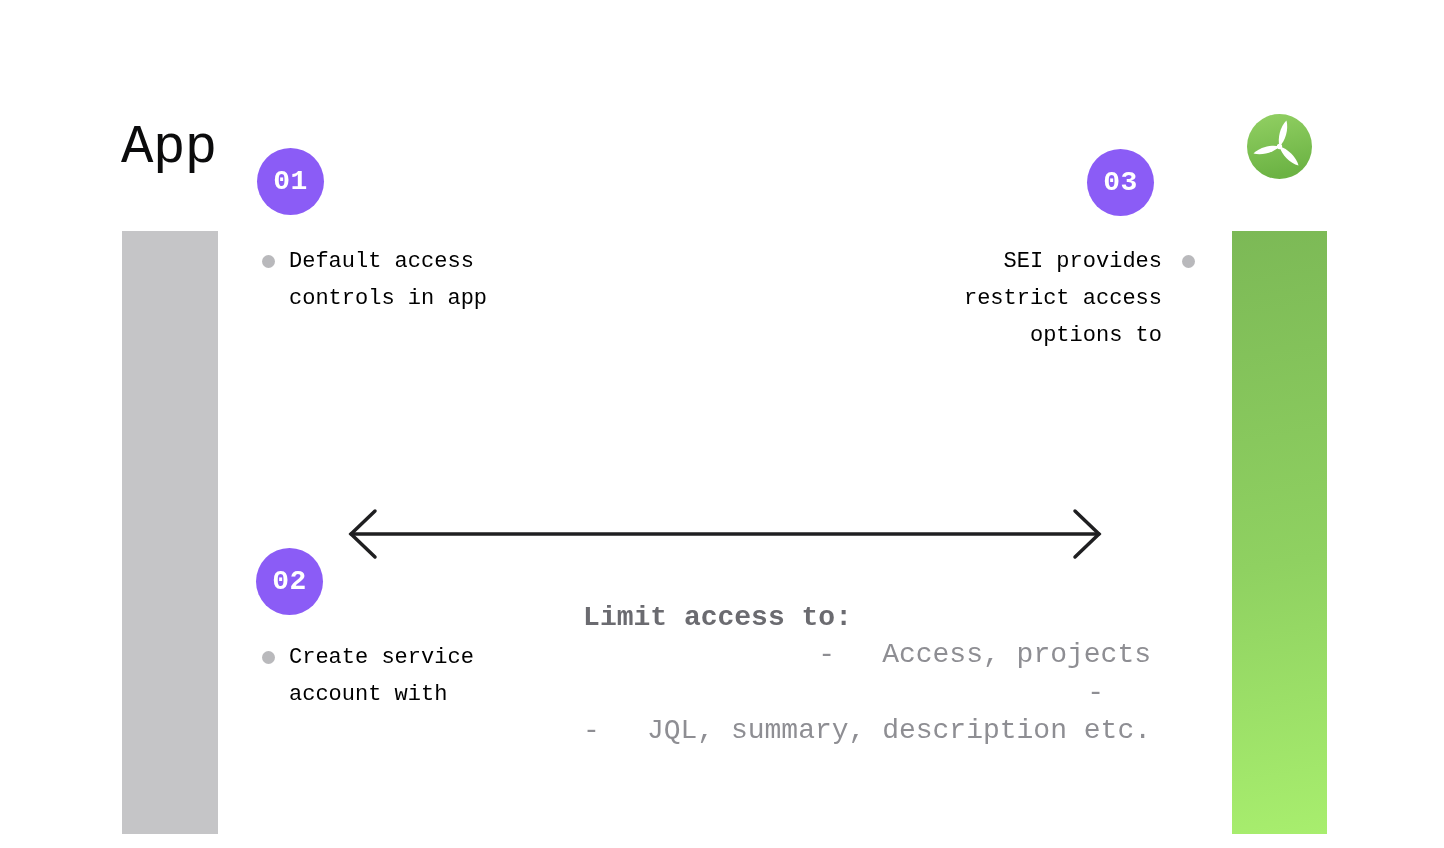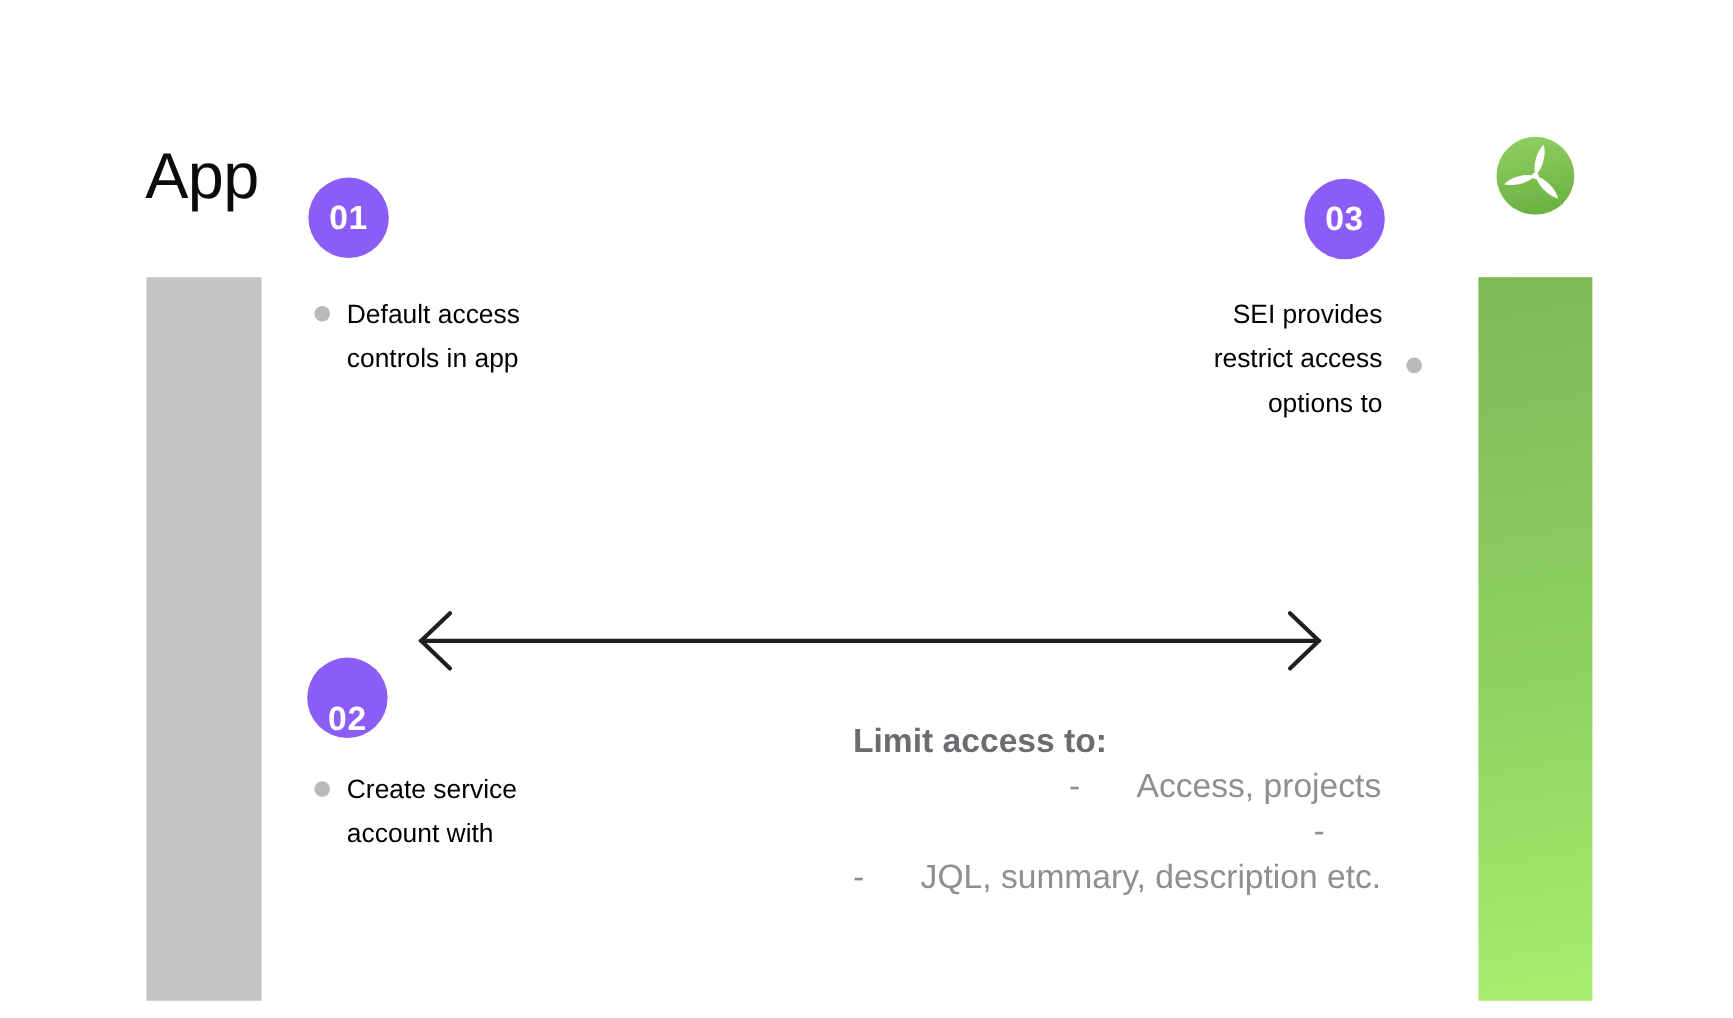--- a/index.html
+++ b/index.html
@@ -1,21 +1,21 @@
 <!DOCTYPE html>
 <html><head>
 <meta charset="utf-8">
 <style>
   html, body { margin: 0; padding: 0; background: #ffffff; }
   .canvas {
     position: relative;
     width: 1444px;
     height: 848px;
     background: #ffffff;
-    font-family: Liberation Sans, sans-serif;
+    font-family: Liberation Mono, monospace;
     overflow: hidden;
   }
 
   .page-title {
     position: absolute;
     left: 121px;
     top: 118px;
     font-size: 54px;
     line-height: 1.1;
     color: #0b0b0c;
@@ -34,40 +34,40 @@
   .badge {
     position: absolute;
     width: 67px; height: 67px;
     border-radius: 50%;
     background: #8b5cf6;
     display: flex; align-items: center; justify-content: center;
     color: #ffffff; font-weight: 700; font-size: 28px;
     letter-spacing: 0.5px;
   }
   .badge-01 { left: 257px;  top: 148px; }
-  .badge-02 { left: 256px;  top: 548px; align-items: flex-end; }
+  .badge-02 { left: 256px;  top: 548px; }
   .badge-03 { left: 1087px; top: 149px; }
 
   .step {
     position: absolute;
     display: flex;
     font-size: 22px;
     line-height: 37px;
     color: #000000;
   }
   .step .text { white-space: nowrap; }
   .bullet {
     width: 13px; height: 13px; border-radius: 50%;
     background: #b9b9bc; flex: none; margin-top: 12px;
   }
   .step-1 { left: 262px; top: 243px; }
   .step-1 .bullet { margin-right: 14px; }
   .step-2 { left: 262px; top: 639px; }
   .step-2 .bullet { margin-right: 14px; }
-  .step-3 { right: 259px; top: 243px; text-align: right; align-items: center; }
+  .step-3 { right: 249px; top: 243px; text-align: right; }
   .step-3 .bullet { margin-left: 20px; }
 
   .arrow { position: absolute; left: 346px; top: 504px; width: 758px; height: 60px; }
   .arrow svg { display: block; }
 
   .limit {
     position: absolute;
     right: 293px;
     top: 599px;
     text-align: left;

